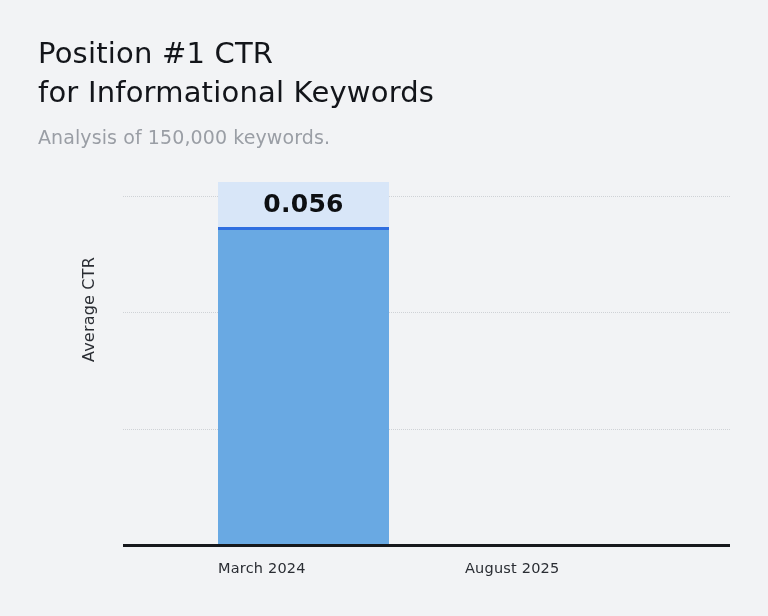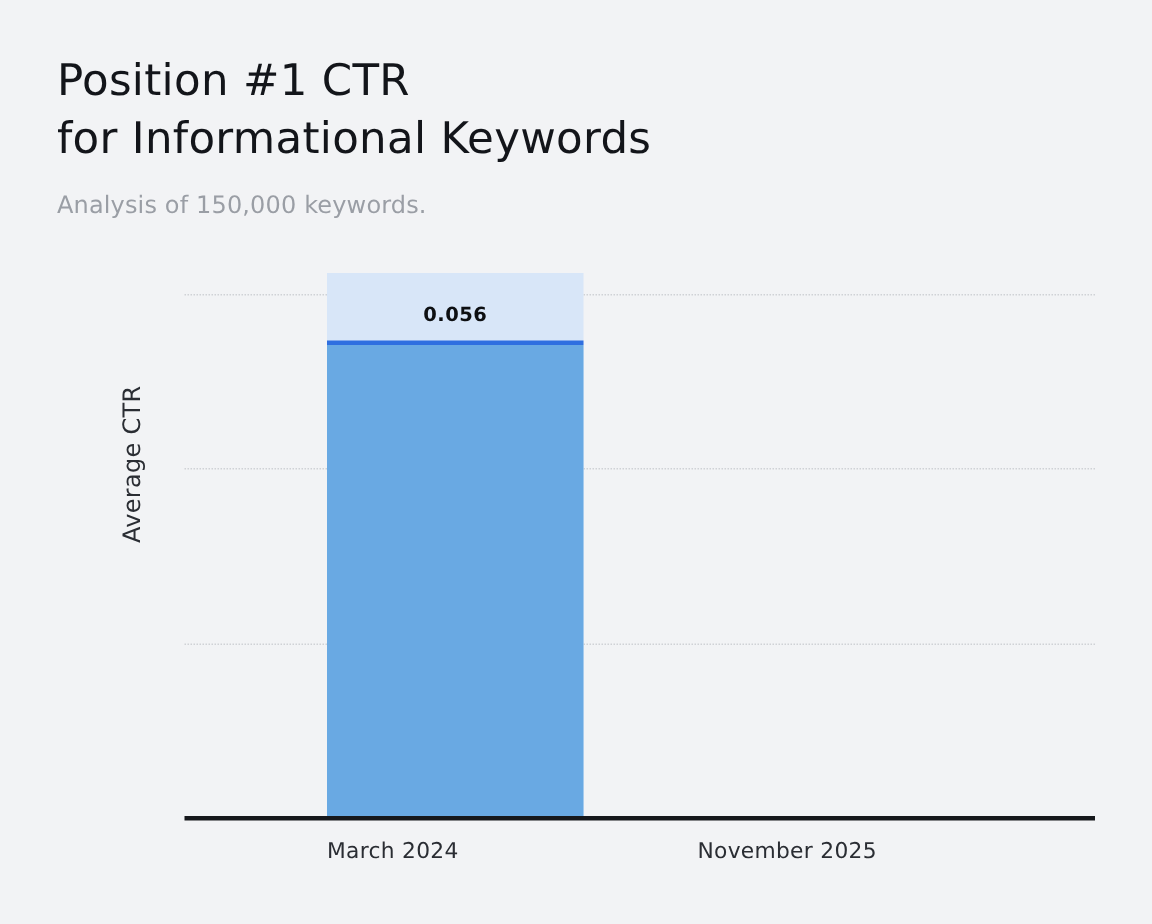--- a/index.html
+++ b/index.html
@@ -32,21 +32,21 @@
   .chart-title {
     font-size: 29px;
     line-height: 39px;
     font-weight: 400;
     color: #13151a;
     letter-spacing: 0.2px;
     white-space: pre-line;
   }
   .chart-subtitle {
     margin-top: 15px;
-    font-size: 16px;
+    font-size: 19px;
     line-height: 20px;
     font-weight: 400;
     color: #9a9ea5;
     letter-spacing: 0.1px;
   }
 
   
   
   .plot {
     position: absolute;
@@ -131,21 +131,21 @@
     left: 0;
     width: 100%;
     height: 3px;
     background: #2f6fe0;
   }
   .bar-value {
     position: absolute;
     left: 0;
     width: 100%;
     text-align: center;
-    font-size: 13px;
+    font-size: 25px;
     font-weight: 700;
     color: #0d0f12;
     letter-spacing: 0.3px;
   }
   .xtick {
     position: absolute;
     top: 560px;
     text-align: left;
     font-size: 14.5px;
     color: #2a2d33;
@@ -178,15 +178,15 @@
       <div class="bar-cap" style="bottom:315px;"></div>
       <div class="bar-value" style="bottom:327px;">0.056</div>
     </div>
 
 
   </div>
 
   <div class="axis-line"></div>
 
   <div class="xtick" style="left:218px; width:171px;">March 2024</div>
-  <div class="xtick" style="left:465px; width:172px;">November 2025</div>
+  <div class="xtick" style="left:465px; width:172px;">August 2025</div>
 
 </div>
 
 </body></html>

